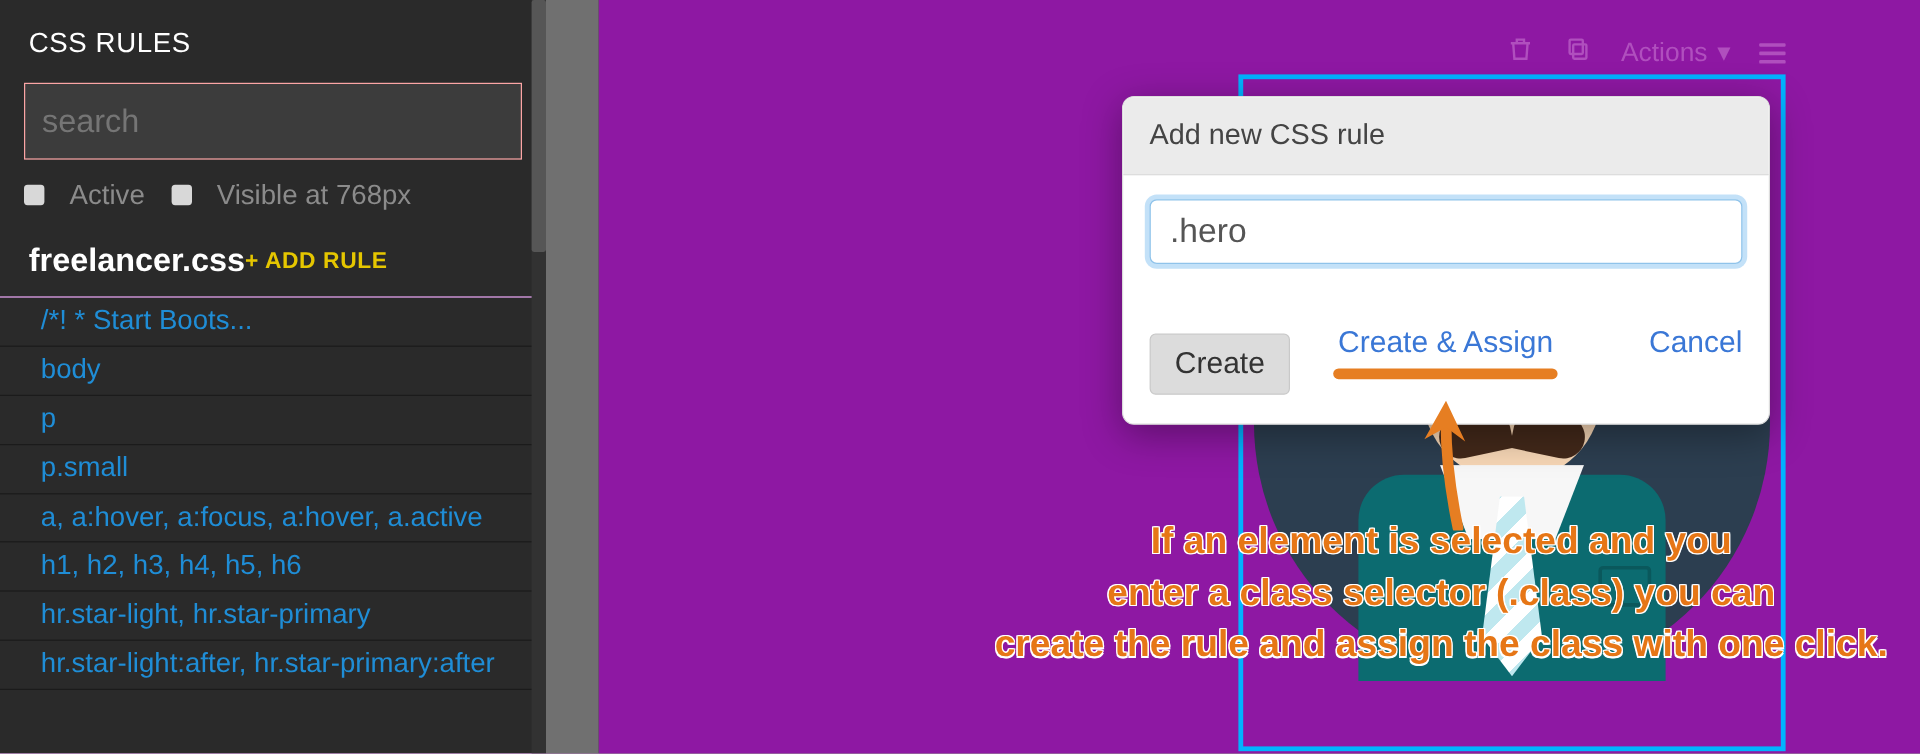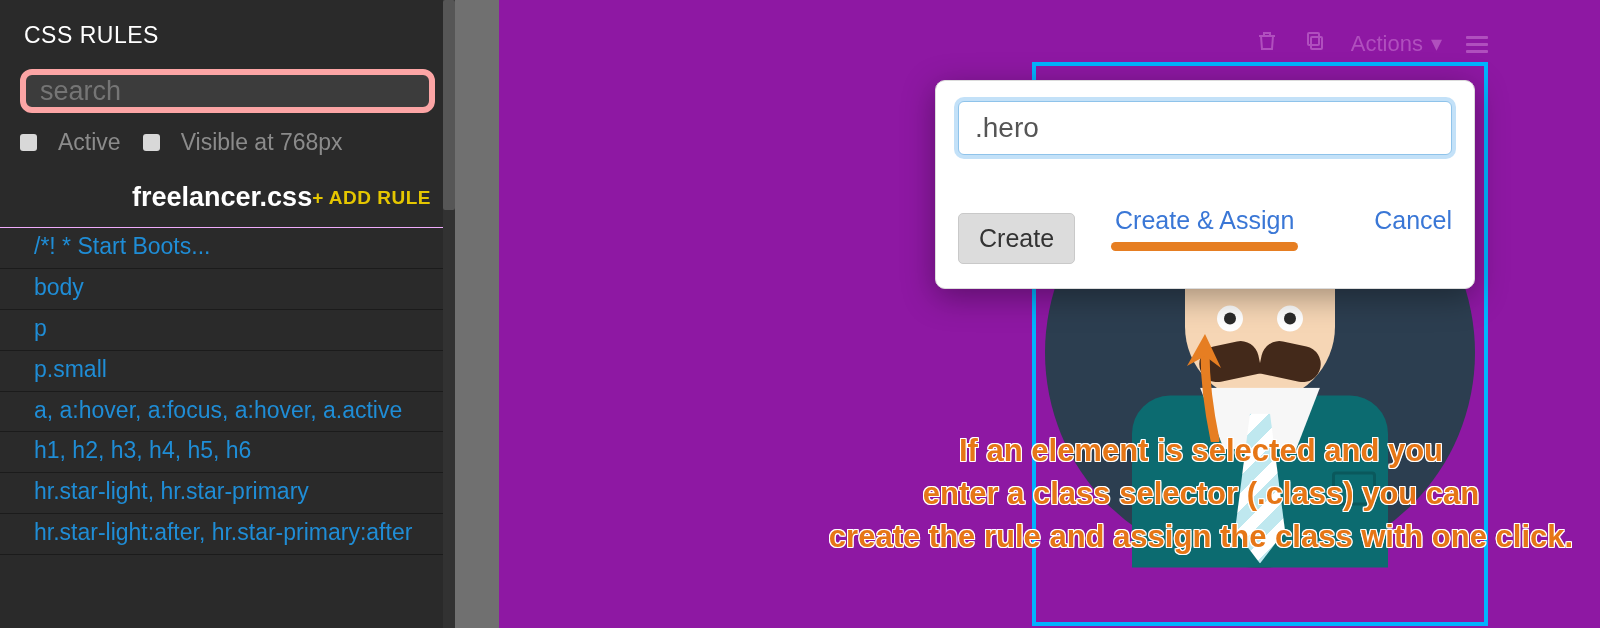--- a/index.html
+++ b/index.html
@@ -5,29 +5,29 @@
 * { margin:0; padding:0; box-sizing:border-box; font-family:"Helvetica Neue",Helvetica,Arial,sans-serif; }
 html,body { width:1600px; height:628px; overflow:hidden; }
 .app { display:flex; width:1600px; height:628px; }
 
 
 .side { width:455px; height:100%; background:#2a2a2a; position:relative; }
 .side-inner { padding:8px 0 0; }
 .panel-title { color:#fff; font-size:23px; letter-spacing:0.5px; font-weight:400; padding:14px 24px 14px; }
 .search-box { margin:6px 20px 12px; }
 .search-box input {
-  width:100%; height:44px; border:6px solid #fca5a5; border-radius:12px;
+  width:100%; height:64px; border:1px solid #fca5a5; border-radius:0;
   background:#3c3c3c; color:#999; font-size:27px; padding:0 14px; outline:none;
 }
 .filters { padding:4px 20px 14px; display:flex; gap:22px; color:#8b8b8b; font-size:23px; }
 .chk { display:flex; align-items:center; gap:21px; }
 .chk-box { width:17px; height:17px; border-radius:3px; background:#d8d8d8; }
 
 .stylesheet-row {
-  display:flex; align-items:center; justify-content:flex-end;
+  display:flex; align-items:center; justify-content:flex-start;
   padding:12px 24px 14px; color:#fff; font-size:27px; font-weight:700;
   position:relative;
 }
 .addrule { color:#e5c600; font-size:19px; font-weight:700; letter-spacing:0.5px; }
 
 .speech-notch {
   position:absolute; right:-14px; top:50%; transform:translateY(-50%);
   width:0; height:0; border-top:16px solid transparent; border-bottom:16px solid transparent;
   border-right:18px solid #ebebeb;
 }
@@ -209,20 +209,21 @@
           </div>
           <div class="shirt"></div>
           <div class="collar"></div>
           <div class="tie"></div>
           <div class="pocket"></div>
         </div>
       </div>
     </div>
 
     <div class="popover">
+      <div class="pop-head">Add new CSS rule</div>
       <div class="pop-body">
         <input class="pop-input" type="text" value=".hero" style="">
         <div class="pop-actions">
           <button class="btn-create">Create</button>
           <span class="lnk">
             <span>Create &amp; Assign</span>
             <span class="underline-mark"></span>
           </span>
           <span class="lnk" style="margin-left:auto">Cancel</span>
         </div>

